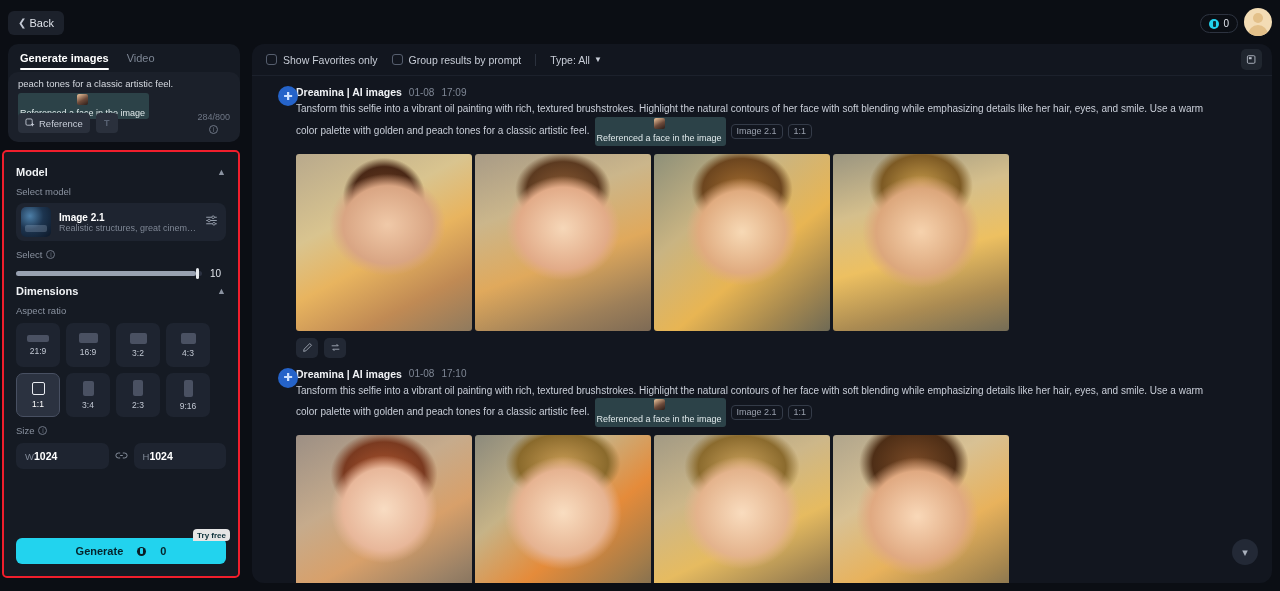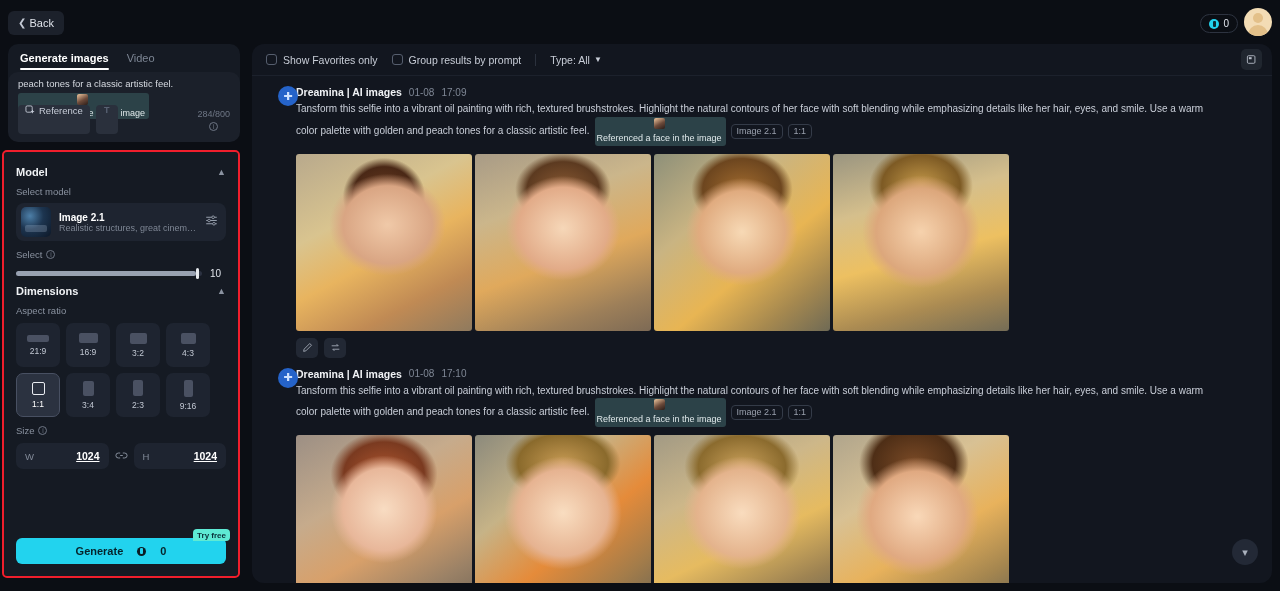--- a/index.html
+++ b/index.html
@@ -54,22 +54,22 @@
   .ref-thumb {
     width: 11px; height: 11px; border-radius: 2px;
     background: linear-gradient(150deg,#d9b28e 10%,#6c4a3a 55%,#2a1c18 100%);
     flex: 0 0 11px;
   }
   .prompt-row {
     position: absolute; left: 10px; right: 10px; bottom: 8px;
     display: flex; align-items: center; gap: 6px;
   }
   .pill {
-    height: 29px; background: #2a303c; border-radius: 4px;
-    display: flex; align-items: flex-start; gap: 4px;
+    height: 20px; background: #2a303c; border-radius: 4px;
+    display: flex; align-items: center; gap: 4px;
     padding: 0 7px; font-size: 9.5px; color: #c7cdd8; cursor: pointer;
   }
   .pill.icon-only { width: 22px; justify-content: center; padding: 0; color: #596273; }
   .counter { margin-left: auto; font-size: 9px; color: #6e7685; display: flex; align-items: center; gap: 3px; flex-direction: column; }
   .info-i {
     width: 9px; height: 9px; border: 1px solid #6e7685; border-radius: 50%;
     font-size: 6.5px; line-height: 7px; text-align: center; color: #6e7685;
     display: inline-block;
   }
 
@@ -136,37 +136,37 @@
   .ratio-cell.sel .ratio-shape { background: transparent; border: 1.5px solid #e9ecf1; }
   .ratio-label { font-size: 8.5px; color: #c2c8d3; }
   .ratio-cell.sel .ratio-label { color: #fff; }
 
   .size-row { display: flex; align-items: center; gap: 6px; margin-top: 7px; }
   .size-box {
     flex: 1; height: 26px; background: #1e2430; border-radius: 7px;
     display: flex; align-items: center; padding: 0 9px; cursor: text;
   }
   .size-k { font-size: 9.5px; color: #828a98; }
-  .size-v { flex: 1; text-align: right; font-size: 10.5px; color: #fff; font-weight: bold; text-decoration: underline; }
+  .size-v { flex: 1; text-align: left; font-size: 10.5px; color: #fff; font-weight: bold; }
   .link-icon { font-size: 11px; color: #99a1af; }
 
   .gen-wrap { position: absolute; left: 12px; right: 12px; bottom: 12px; }
   .gen-btn {
     height: 26px; background: #22d3ee; border-radius: 6px;
     display: flex; align-items: center; justify-content: center; gap: 14px;
     color: #06232a; font-size: 11px; font-weight: bold; cursor: pointer;
   }
   .coin {
     width: 9px; height: 9px; border-radius: 50%;
     background: #0b1d24; display: inline-block; position: relative;
   }
   .coin::after { content:""; position:absolute; left:3px; top:1.5px; width:3px; height:6px; background:#22d3ee; border-radius:1px; }
   .try-free {
     position: absolute; right: -4px; top: -9px;
-    background: #5eead4; color: #0a2f38; font-size: 8px; font-weight: bold;
+    background: #e5e5e5; color: #0a2f38; font-size: 8px; font-weight: bold;
     border-radius: 4px 4px 4px 0; padding: 1.5px 4px;
   }
 
   
   .main {
     position: absolute; left: 252px; top: 44px;
     width: 1020px; height: 539px;
     background: #12161f; border-radius: 12px; overflow: hidden;
   }
   .toolbar {

